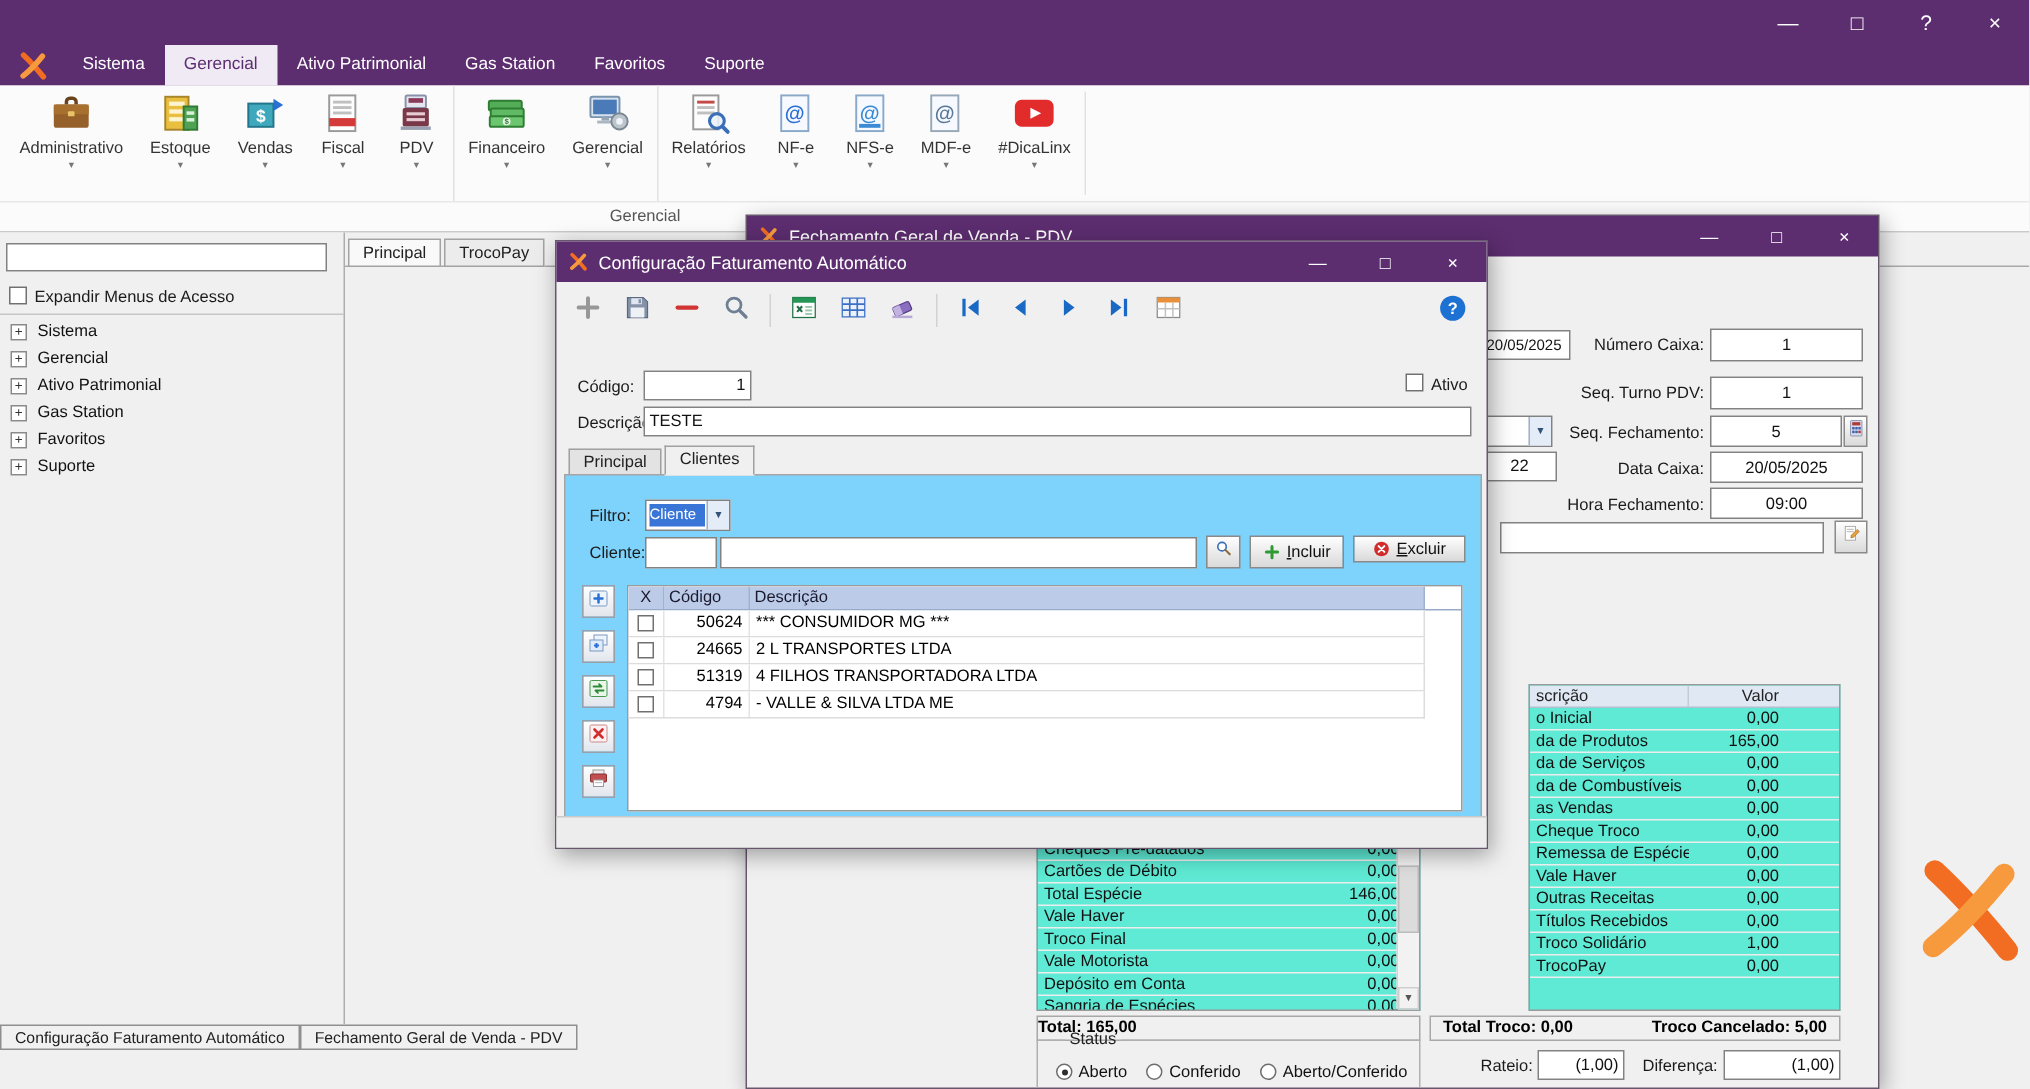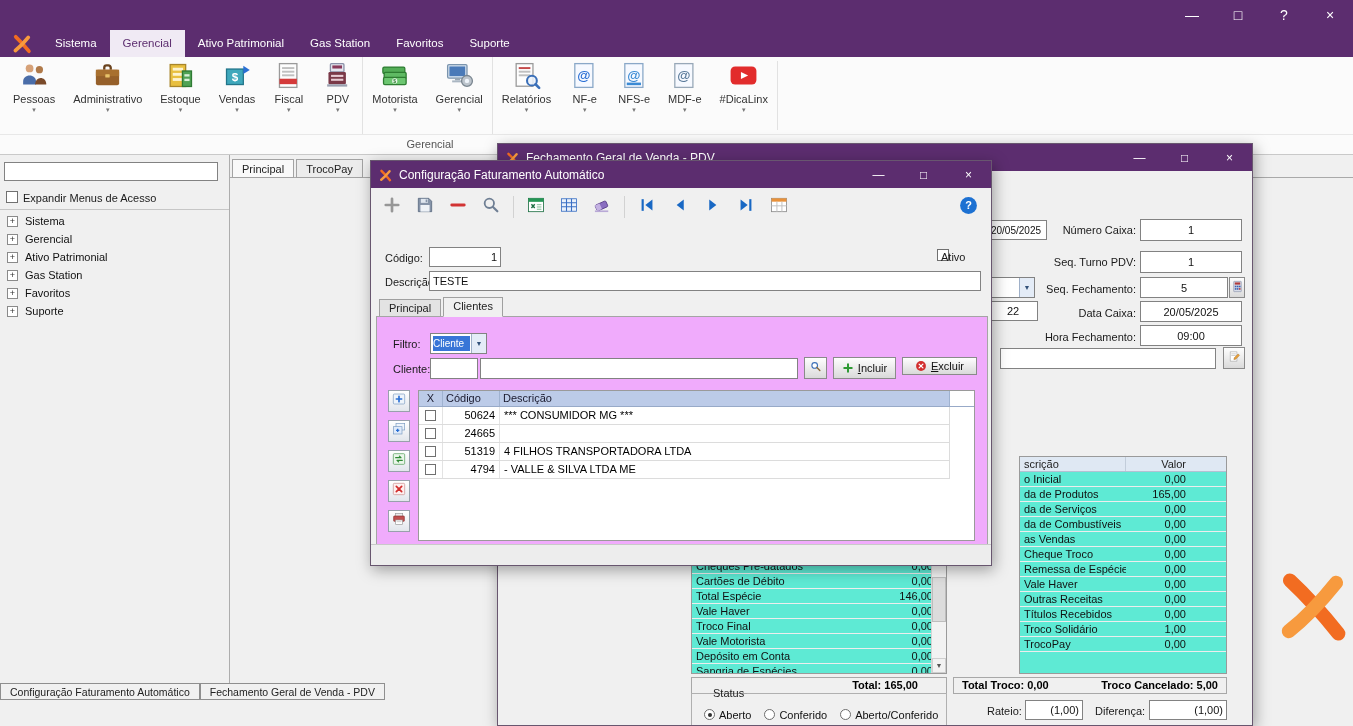--- a/index.html
+++ b/index.html
@@ -89,21 +89,21 @@
 
 #dlg-toolbar{position:absolute;left:8px;top:31px;height:30px;display:flex;align-items:center;gap:7px}
 .tbbtn{width:26px;height:26px;display:flex;align-items:center;justify-content:center}
 .tbbtn svg{width:20px;height:20px}
 .tbsep{width:1px;height:22px;background:#d2d2d2;margin:0 2px}
 #dlg-help{position:absolute;right:12px;top:34px;width:21px;height:21px}
 #dlg-help svg{width:21px;height:21px}
 #dlg-tabs{position:absolute;left:8px;top:136px;display:flex;align-items:flex-end}
 .dtab{height:18px;line-height:17px;padding:0 9px;font-size:11px;border:1px solid #a0a0a0;background:#e3e3e3;margin-right:2px;color:#222}
 .dtab.active{background:#f0f0f0;height:20px;border-bottom:1px solid #f0f0f0;z-index:3;position:relative}
-#dlg-panel{position:absolute;left:5px;top:155px;width:612px;height:229px;border:1px solid #a5a5a5;background:#f0abfc}
+#dlg-panel{position:absolute;left:5px;top:155px;width:612px;height:229px;border:1px solid #a5a5a5;background:#7dd3fc}
 .btn{position:absolute;display:flex;align-items:center;justify-content:center;gap:4px;border:1px solid #8a8a8a;background:linear-gradient(#fefefe,#d9d9d9);font-size:11px;color:#111}
 .btn .bicon svg{width:12px;height:12px;display:block}
 .gsbtn{position:absolute;left:11px;width:22px;height:22px;border:1px solid #98a0ac;background:linear-gradient(#ffffff,#e2e6ec);display:flex;align-items:center;justify-content:center}
 .gsbtn svg{width:16px;height:16px}
 #dlg-grid{position:absolute;left:41px;top:73px;width:557px;height:151px;background:#fff;border:1px solid #9a9a9a;overflow:hidden}
 .ghead{display:flex;height:16px;font-size:11px;line-height:15px;color:#1a1a2e;background:#fff;border-bottom:1px solid #98aac8}
 .ghead .hc{background:#bccbe8;border-right:1px solid #9fb2d0;padding:0 3px}
 .grow{display:flex;height:18px;font-size:11px;align-items:center;border-bottom:1px solid #dcdcdc;width:531px;border-right:1px solid #dcdcdc;background:#fff}
 .grow .cc{width:24px;display:flex;justify-content:center;align-items:center;border-right:1px solid #e3e3e3;align-self:stretch}
 .grow .cod{width:57px;text-align:right;padding-right:4px;border-right:1px solid #e3e3e3;align-self:stretch;line-height:17px}
@@ -143,30 +143,20 @@
         <div class="menu-item">Gas Station</div>
         <div class="menu-item">Favoritos</div>
         <div class="menu-item">Suporte</div>
       </div>
   </div>
 
   <div id="ribbon">
     <div id="ribbon-items">
         <div class="ritem">
           <span class="ricon"><svg viewBox="0 0 24 24">
-              <circle cx="8.2" cy="6.5" r="3" fill="#d6a178"></circle>
-              <path d="M3.2 16.8c0-3 2.2-4.8 5-4.8s5 1.8 5 4.8V19H3.2z" fill="#4a6da8"></path>
-              <circle cx="15.8" cy="7.5" r="2.8" fill="#b07a4a"></circle>
-              <path d="M12.5 18.2c.4-2.5 2-4.2 4.2-4.2 2.4 0 4.1 1.7 4.4 4.2V19h-8.6z" fill="#7a4a2a"></path>
-            </svg></span>
-          <span class="rlabel">Pessoas</span>
-          <span class="rcaret">▾</span>
-        </div>
-        <div class="ritem">
-          <span class="ricon"><svg viewBox="0 0 24 24">
               <path d="M9.5 7.5V6a1.8 1.8 0 011.8-1.8h1.4A1.8 1.8 0 0114.5 6v1.5" fill="none" stroke="#6a431e" stroke-width="1.8"></path>
               <rect x="3" y="7.5" width="18" height="12" rx="1.5" fill="#96602a"></rect>
               <rect x="3" y="7.5" width="18" height="5" fill="#a8702f"></rect>
               <rect x="10.3" y="11" width="3.4" height="2.6" rx="0.5" fill="#e8c36a"></rect>
             </svg></span>
           <span class="rlabel">Administrativo</span>
           <span class="rcaret">▾</span>
         </div>
         <div class="ritem">
           <span class="ricon"><svg viewBox="0 0 24 24">
@@ -214,21 +204,21 @@
           <span class="rcaret">▾</span>
         </div>
         <div class="ritem group-start">
           <span class="ricon"><svg viewBox="0 0 24 24">
               <rect x="3" y="5.5" width="17" height="5" rx="1" fill="#53ad57" stroke="#2e7d32"></rect>
               <rect x="4" y="9.5" width="17" height="5" rx="1" fill="#5fba63" stroke="#2e7d32"></rect>
               <rect x="3.5" y="13.5" width="17.5" height="5.5" rx="1" fill="#6cc670" stroke="#2e7d32"></rect>
               <circle cx="12.2" cy="16.2" r="2" fill="#eaf6ea"></circle>
               <text x="12.2" y="17.7" font-size="4" text-anchor="middle" fill="#2e7d32" font-weight="bold">$</text>
             </svg></span>
-          <span class="rlabel">Motorista</span>
+          <span class="rlabel">Financeiro</span>
           <span class="rcaret">▾</span>
         </div>
         <div class="ritem">
           <span class="ricon"><svg viewBox="0 0 24 24">
               <rect x="2.8" y="3.5" width="15" height="10.5" rx="1" fill="#d5e2ef" stroke="#7a94ad"></rect>
               <rect x="4.2" y="5" width="12.2" height="7.5" fill="#4a7ab8"></rect>
               <rect x="8.5" y="14" width="4" height="1.8" fill="#98a6b4"></rect>
               <rect x="6.3" y="15.8" width="8.4" height="1.5" fill="#aab6c2"></rect>
               <circle cx="17.8" cy="16.2" r="4.2" fill="#bcc4cc" stroke="#7a8690"></circle>
               <circle cx="17.8" cy="16.2" r="1.7" fill="#eef4fa"></circle>
@@ -476,21 +466,21 @@
             <div class="d">Troco Solidário</div>
             <div class="v">1,00</div>
           </div>
           <div class="lrow">
             <div class="d">TrocoPay</div>
             <div class="v">0,00</div>
           </div>
         </div>
     </div>
 
-    <div class="totbox" style="left:193px;top:533px;width:256px;height:17px;text-align:right;padding-right:28px">
+    <div class="totbox" style="left:193px;top:533px;width:256px;height:17px;text-align:left;padding-right:28px">
       <b><span>Total:</span>
       <span>165,00</span></b>
     </div>
     <div class="totbox" style="left:455px;top:533px;width:274px;height:17px;display:flex;justify-content:space-between;padding:0 8px">
       <b><span>Total Troco:</span>
       <span>0,00</span></b>
       <b><span>Troco Cancelado:</span>
       <span>5,00</span></b>
     </div>
 
@@ -620,21 +610,21 @@
         </div>
       </div>
     <div id="dlg-help"><span><svg viewBox="0 0 24 24">
             <circle cx="12" cy="12" r="9.6" fill="#1d71d2"></circle>
             <text x="12" y="16.4" font-size="12.5" font-weight="bold" fill="#fff" text-anchor="middle">?</text>
           </svg></span></div>
 
     <div class="lbl" style="left:14px;top:91px">Código:</div>
     <input class="f" style="left: 58px; top: 86px; width: 72px; height: 20px; text-align: right;" readonly="" value="1">
     <div class="cb" style="left:566px;top:88px"></div>
-    <div class="lbl" style="left:570px;top:90px">Ativo</div>
+    <div class="lbl" style="left:583px;top:90px">Ativo</div>
 
     <div class="lbl" style="left:14px;top:115px">Descrição:</div>
     <input class="f" style="left: 58px; top: 110px; width: 552px; height: 20px;" value="TESTE">
 
     <div id="dlg-tabs">
         <div class="dtab">Principal</div>
         <div class="dtab active">Clientes</div>
       </div>
 
     <div id="dlg-panel">
@@ -718,20 +708,21 @@
                 <span class="gcb"></span>
               </div>
               <div class="cod">50624</div>
               <div class="des">*** CONSUMIDOR MG ***</div>
             </div>
             <div class="grow">
               <div class="cc">
                 <span class="gcb"></span>
               </div>
               <div class="cod">24665</div>
+              <div class="des">2 L TRANSPORTES LTDA</div>
             </div>
             <div class="grow">
               <div class="cc">
                 <span class="gcb"></span>
               </div>
               <div class="cod">51319</div>
               <div class="des">4 FILHOS TRANSPORTADORA LTDA</div>
             </div>
             <div class="grow">
               <div class="cc">

